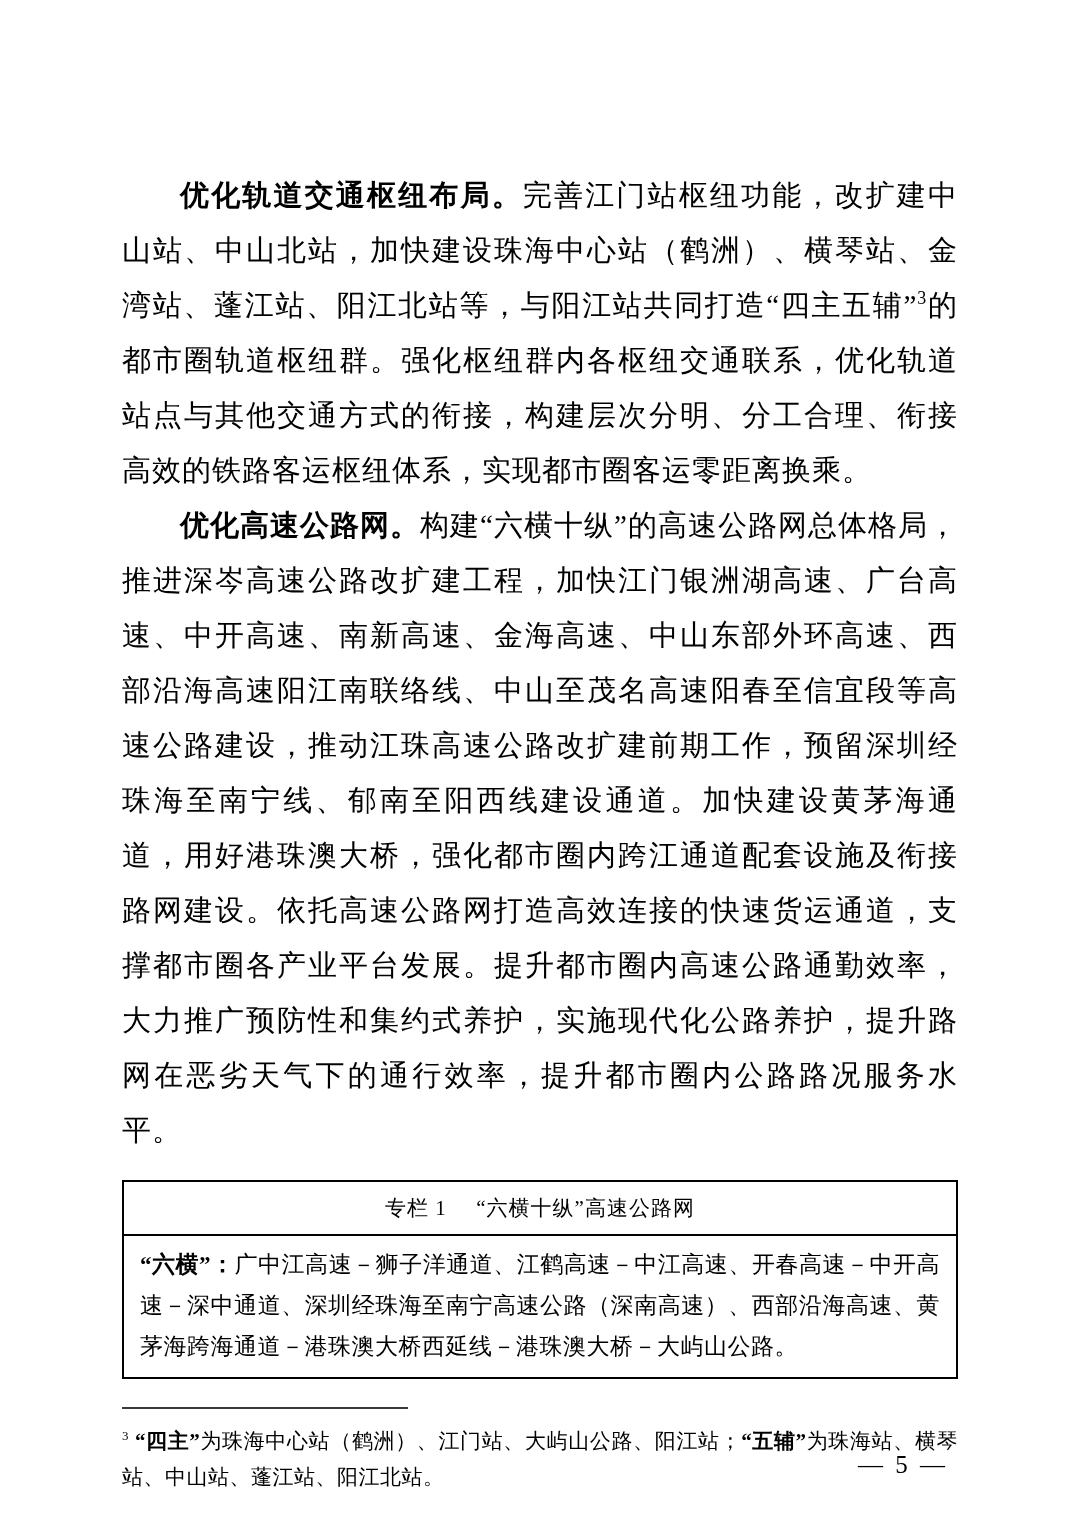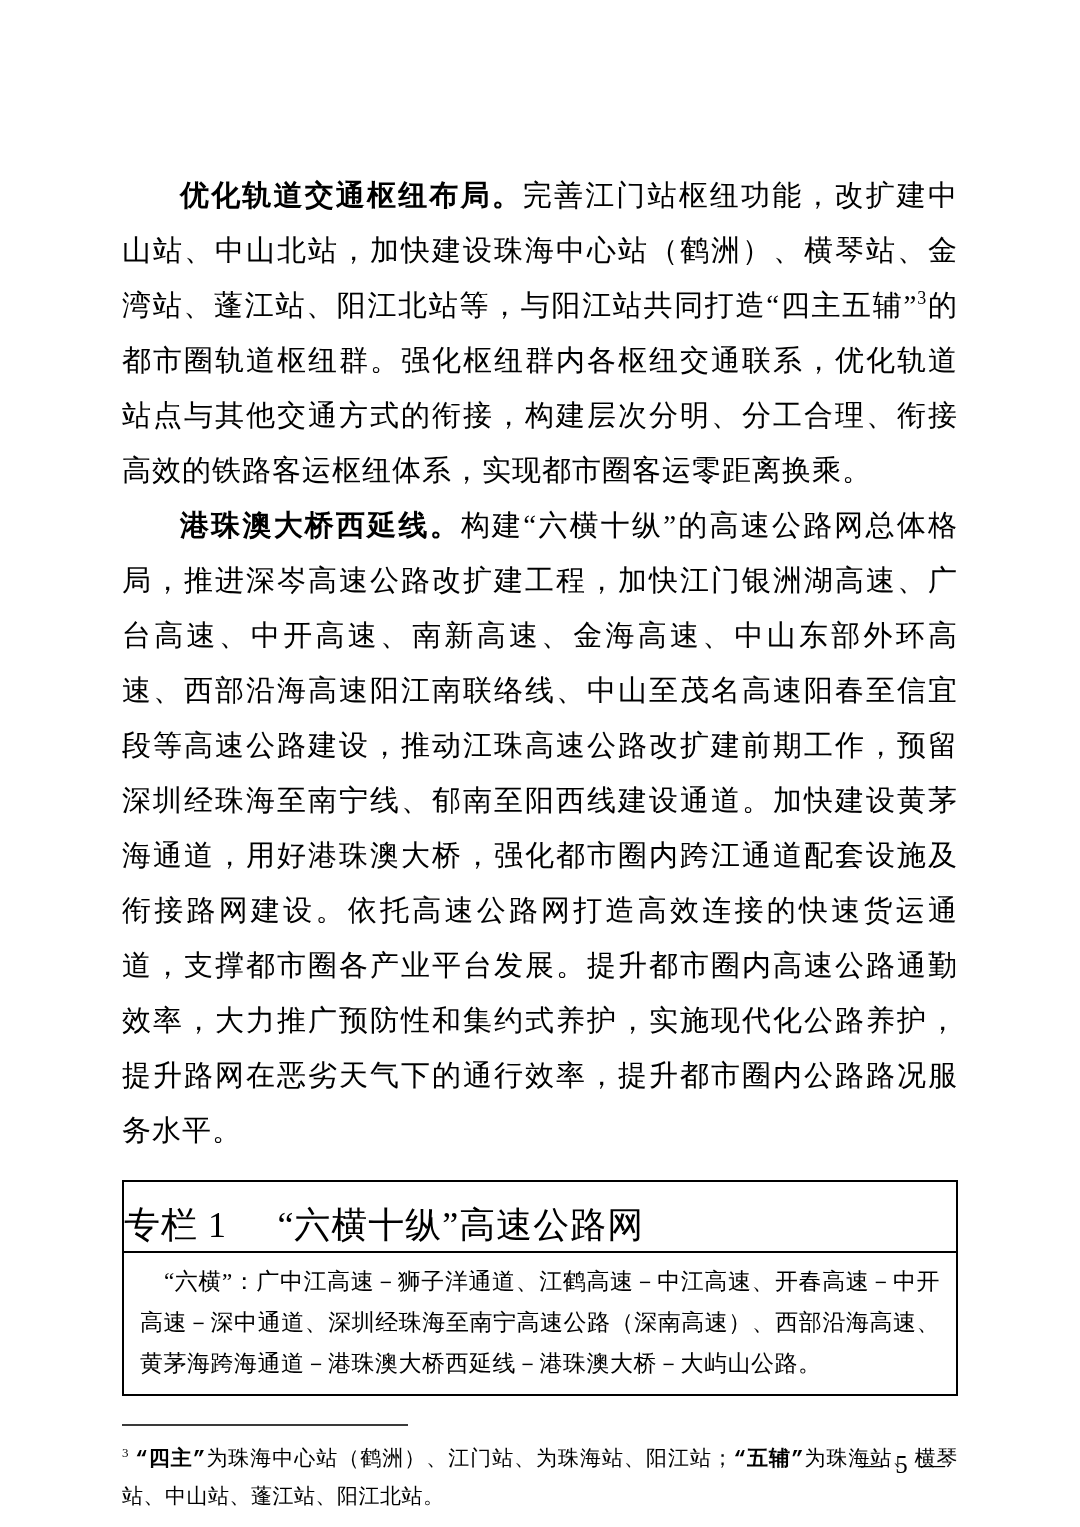--- a/index.html
+++ b/index.html
@@ -44,86 +44,83 @@
   sup {
     font-size: 0.62em;
     vertical-align: super;
     line-height: 0;
   }
   .box {
     border: 2px solid #000;
     margin-top: 22px;
   }
   .box-title {
-    text-align: left;
-    font-size: 36px;
+    text-align: center;
+    font-size: 21px;
     line-height: 52px;
     border-bottom: 2px solid #000;
     letter-spacing: 1px;
     font-weight: 500;
-    margin-top: 17px;
   }
   .box-title .box-label {
     margin-right: 1.4em;
   }
   .box-body {
     font-size: 23px;
     line-height: 41px;
     padding: 8px 16px 10px 16px;
     text-align: justify;
     letter-spacing: 0.5px;
   }
   .box-body b {
-    font-weight: 400;
-    margin-left: 24px;
+    font-weight: 700;
   }
   .footnote {
     margin-top: 28px;
   }
   .footnote-rule {
     width: 286px;
     height: 0;
     border-top: 2px solid #3a3a3a;
     margin-bottom: 14px;
   }
   .footnote-text {
     font-size: 21px;
     line-height: 36px;
     margin: 0;
     text-align: justify;
     letter-spacing: 0.5px;
   }
   .footnote-text b {
     font-weight: 700;
-    font-family: Liberation Mono, monospace;
   }
   .page-number {
     position: absolute;
     right: 132px;
     bottom: 48px;
     font-size: 25px;
     letter-spacing: 3px;
     white-space: nowrap;
   }
 </style>
 </head>
 <body>
 
 <div class="page">
 
   <p class="para"><b>优化轨道交通枢纽布局。</b><span>完善江门站枢纽功能，改扩建中山站、中山北站，加快建设珠海中心站（鹤洲）、横琴站、金湾站、蓬江站、阳江北站等，与阳江站共同打造“四主五辅”</span><sup>3</sup><span>的都市圈轨道枢纽群。强化枢纽群内各枢纽交通联系，优化轨道站点与其他交通方式的衔接，构建层次分明、分工合理、衔接高效的铁路客运枢纽体系，实现都市圈客运零距离换乘。</span></p>
 
 
-  <p class="para"><b>港珠澳大桥西延线。</b><span>构建“六横十纵”的高速公路网总体格局，推进深岑高速公路改扩建工程，加快江门银洲湖高速、广台高速、中开高速、南新高速、金海高速、中山东部外环高速、西部沿海高速阳江南联络线、中山至茂名高速阳春至信宜段等高速公路建设，推动江珠高速公路改扩建前期工作，预留深圳经珠海至南宁线、郁南至阳西线建设通道。加快建设黄茅海通道，用好港珠澳大桥，强化都市圈内跨江通道配套设施及衔接路网建设。依托高速公路网打造高效连接的快速货运通道，支撑都市圈各产业平台发展。提升都市圈内高速公路通勤效率，大力推广预防性和集约式养护，实施现代化公路养护，提升路网在恶劣天气下的通行效率，提升都市圈内公路路况服务水平。</span></p>
+  <p class="para"><b>优化高速公路网。</b><span>构建“六横十纵”的高速公路网总体格局，推进深岑高速公路改扩建工程，加快江门银洲湖高速、广台高速、中开高速、南新高速、金海高速、中山东部外环高速、西部沿海高速阳江南联络线、中山至茂名高速阳春至信宜段等高速公路建设，推动江珠高速公路改扩建前期工作，预留深圳经珠海至南宁线、郁南至阳西线建设通道。加快建设黄茅海通道，用好港珠澳大桥，强化都市圈内跨江通道配套设施及衔接路网建设。依托高速公路网打造高效连接的快速货运通道，支撑都市圈各产业平台发展。提升都市圈内高速公路通勤效率，大力推广预防性和集约式养护，实施现代化公路养护，提升路网在恶劣天气下的通行效率，提升都市圈内公路路况服务水平。</span></p>
 
   <div class="box">
     <div class="box-title"><span class="box-label">专栏 1</span><span>“六横十纵”高速公路网</span></div>
     <div class="box-body"><b>“六横”：</b><span>广中江高速－狮子洋通道、江鹤高速－中江高速、开春高速－中开高速－深中通道、深圳经珠海至南宁高速公路（深南高速）、西部沿海高速、黄茅海跨海通道－港珠澳大桥西延线－港珠澳大桥－大屿山公路。</span></div>
   </div>
 
   <div class="footnote">
     <div class="footnote-rule"></div>
-    <p class="footnote-text"><sup>3</sup> <b>“四主”</b><span>为珠海中心站（鹤洲）、江门站、为珠海站、阳江站；</span><b>“五辅”</b><span>为珠海站、横琴站、中山站、蓬江站、阳江北站。</span></p>
+    <p class="footnote-text"><sup>3</sup> <b>“四主”</b><span>为珠海中心站（鹤洲）、江门站、大屿山公路、阳江站；</span><b>“五辅”</b><span>为珠海站、横琴站、中山站、蓬江站、阳江北站。</span></p>
   </div>
 
   <div class="page-number">— 5 —</div>
 
 </div>
 
 </body></html>

